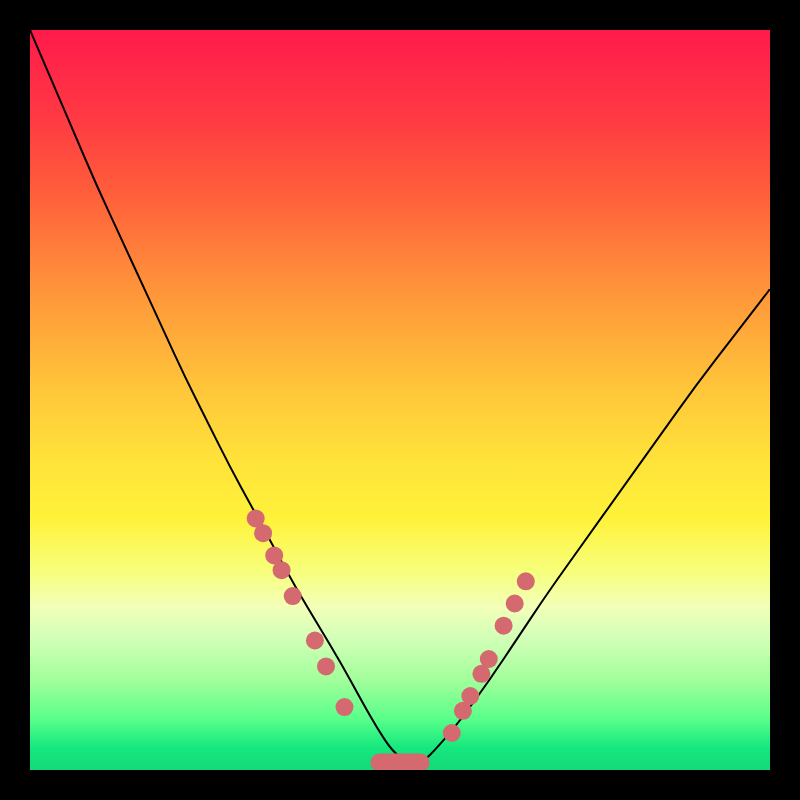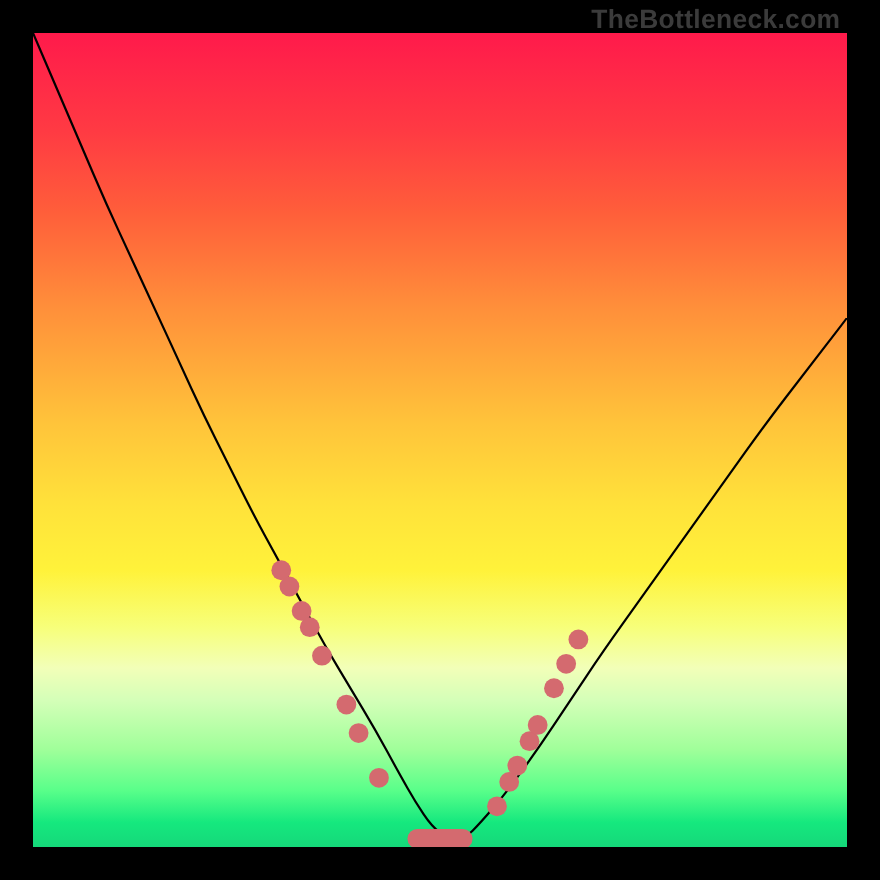--- a/index.html
+++ b/index.html
@@ -78,21 +78,20 @@
   }
   .marker-flat {
     fill: #d46a6f;
     stroke: none;
   }
 </style>
 </head>
 <body>
 
 <div class="frame">
-  <div class="watermark">TheBottleneck.com</div>
 
   <div class="plot-area">
     <div class="gradient-bg"></div>
 
     <svg class="curve" viewBox="0 0 740 740" preserveAspectRatio="none">
       <path id="curve-path" class="curve-path" d="M 0.0 0.0 Q 0.0 0.0 11.1 25.9 Q 22.2 51.8 33.3 77.7 Q 44.4 103.6 55.5 129.5 Q 66.6 155.4 77.7 179.4 Q 88.8 203.5 99.9 227.5 Q 111.0 251.6 122.1 275.6 Q 133.2 299.7 144.3 323.8 Q 155.4 347.8 166.5 370.0 Q 177.6 392.2 188.7 414.4 Q 199.8 436.6 210.9 457.0 Q 222.0 477.3 233.1 497.6 Q 244.2 518.0 255.3 538.4 Q 266.4 558.7 277.5 577.2 Q 288.6 595.7 299.7 614.2 Q 310.8 632.7 321.9 653.0 Q 333.0 673.4 340.4 686.3 Q 347.8 699.3 355.2 710.4 Q 362.6 721.5 370.0 727.0 Q 377.4 732.6 384.8 732.6 Q 392.2 732.6 399.6 725.2 Q 407.0 717.8 418.1 704.8 Q 429.2 691.9 444.0 671.5 Q 458.8 651.2 473.6 629.0 Q 488.4 606.8 503.2 584.6 Q 518.0 562.4 536.5 536.5 Q 555.0 510.6 573.5 484.7 Q 592.0 458.8 610.5 432.9 Q 629.0 407.0 647.5 381.1 Q 666.0 355.2 684.5 331.1 Q 703.0 307.1 721.5 283.1 T 740.0 259.0"></path>
       <g id="markers-left">
           <circle cx="225.7" cy="488.4" r="9" class="marker"></circle>
           <circle cx="233.1" cy="503.2" r="9" class="marker"></circle>
           <circle cx="244.2" cy="525.4" r="9" class="marker"></circle>

